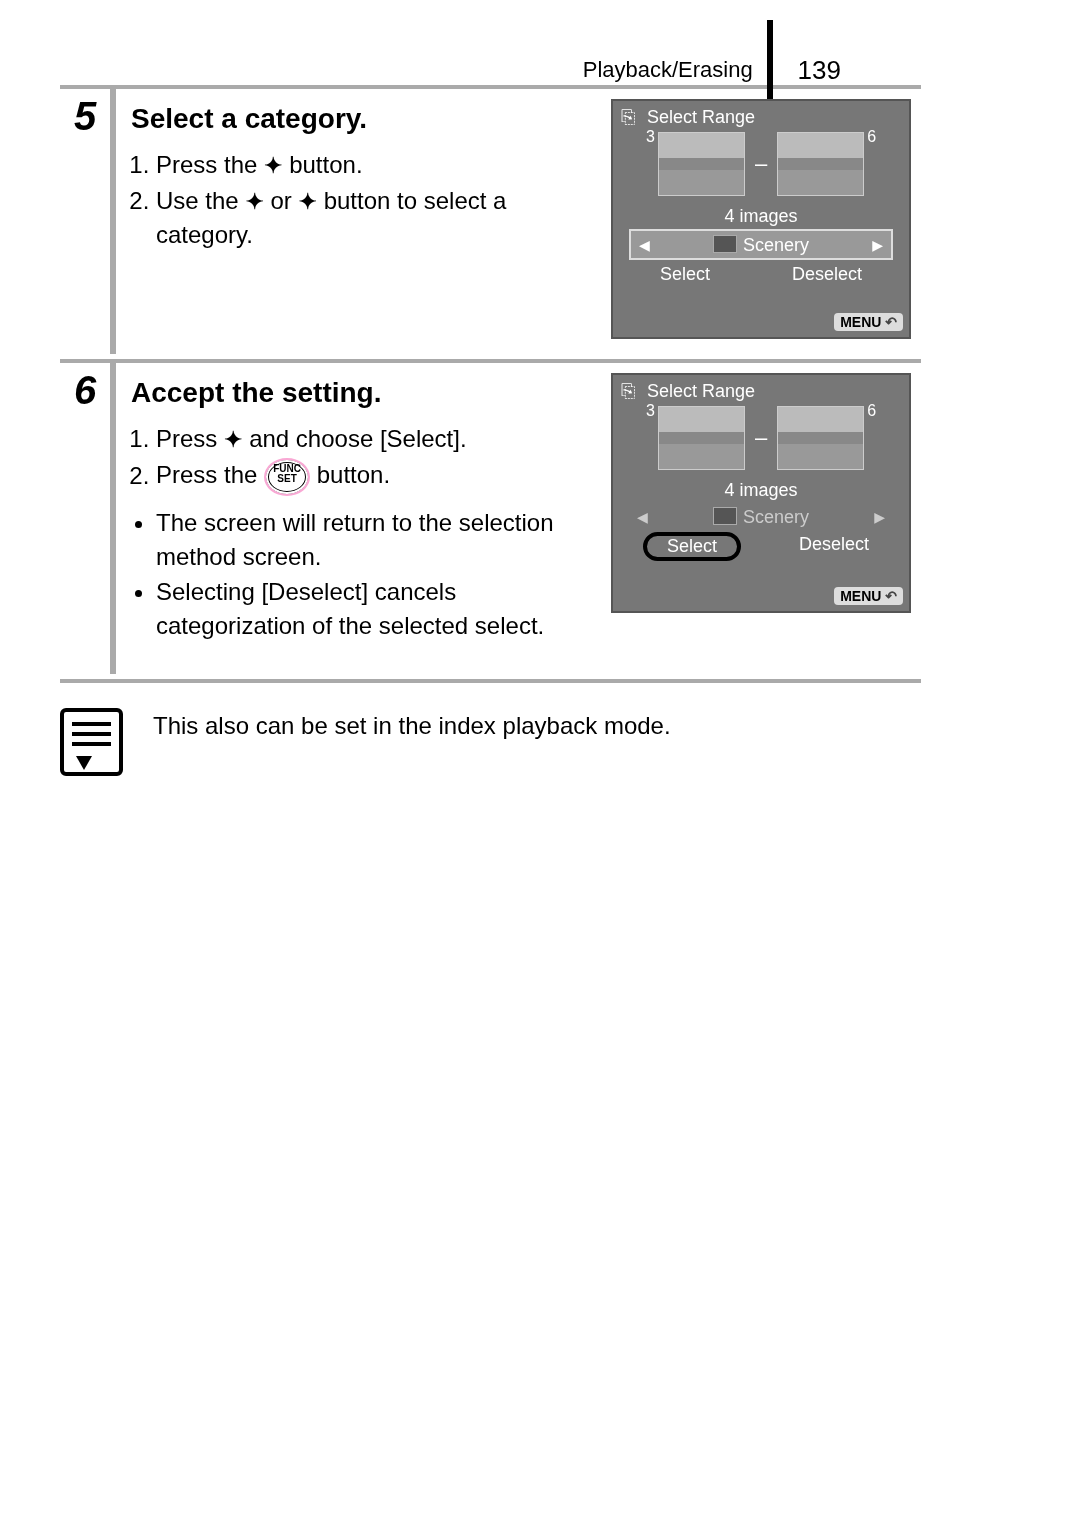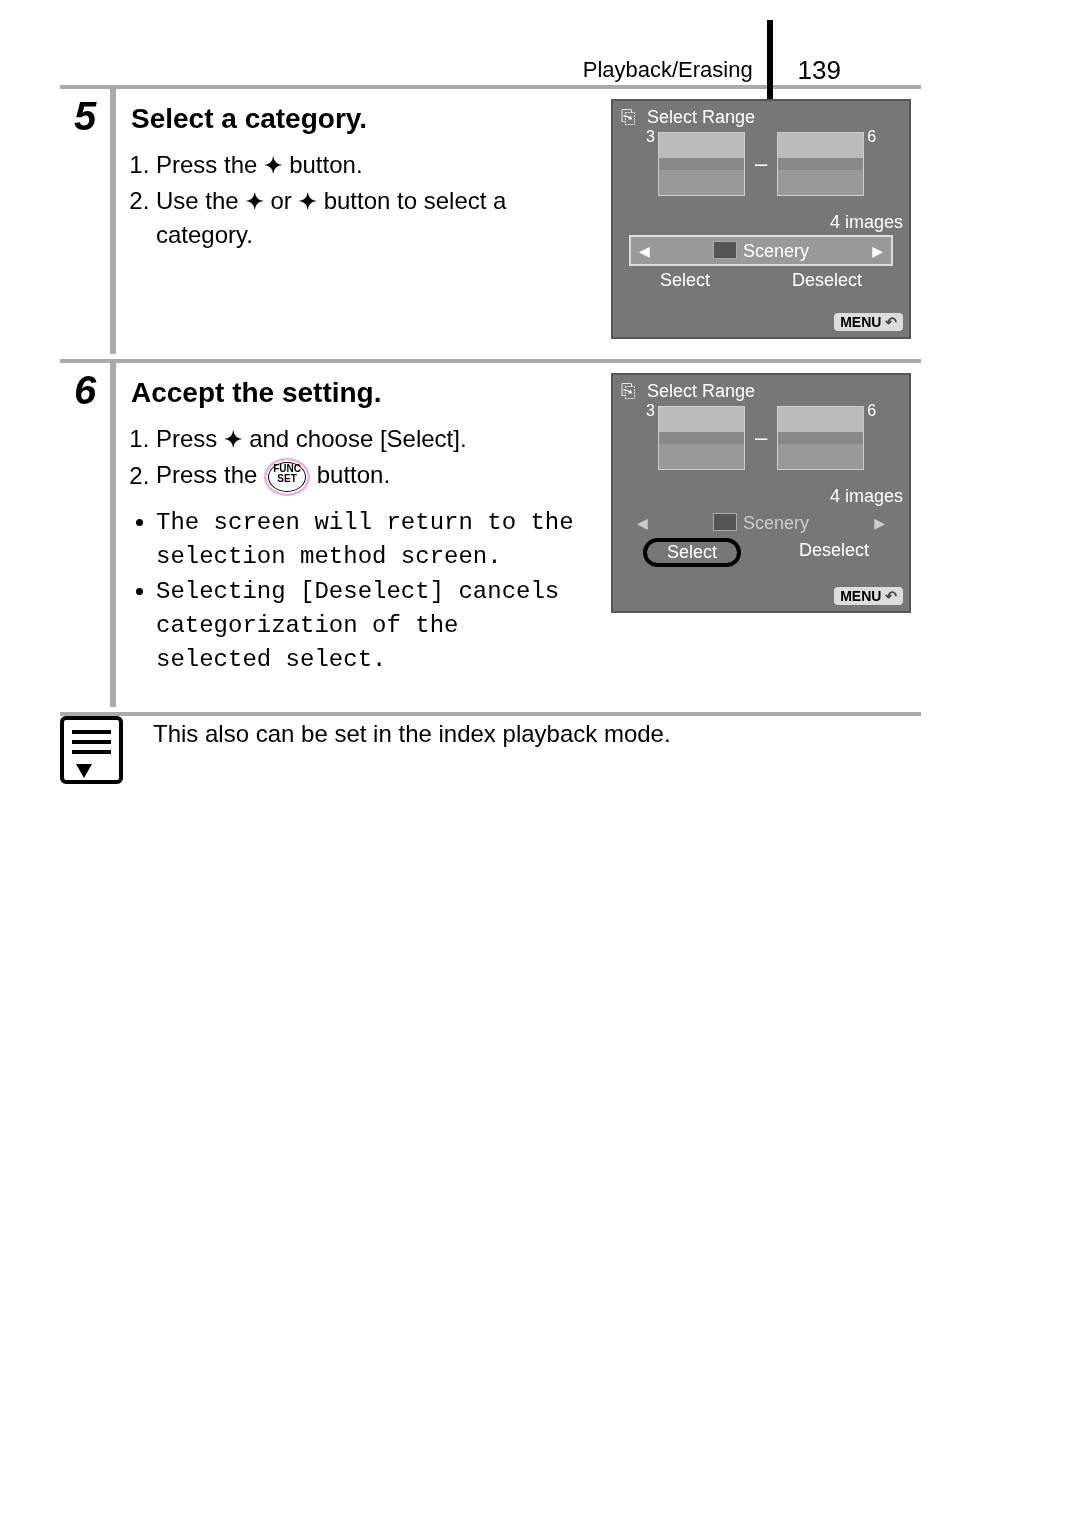--- a/index.html
+++ b/index.html
@@ -82,21 +82,20 @@
     margin: 0;
     padding-left: 25px;
   }
   .step-list li {
     margin-bottom: 2px;
   }
   .bullet-list {
     list-style: disc;
     margin: 10px 0 16px 0;
     padding-left: 25px;
-    font-family: Liberation Mono, monospace;
   }
   .bullet-list li {
     margin-bottom: 2px;
   }
   .screen {
     width: 300px;
     flex: 0 0 300px;
     background: #777;
     border: 2px solid #555;
     color: #fff;
@@ -139,23 +138,23 @@
     font-size: 16px;
     color: #fff;
   }
   .thumb-num.left { left: -12px; }
   .thumb-num.right { right: -12px; }
   .thumb-dash {
     color: #fff;
     font-size: 22px;
   }
   .img-count {
-    text-align: right;
-    font-size: 18px;
-    margin-top: 16px;
+    text-align: center;
+    font-size: 18px;
+    margin-top: 10px;
   }
   .category-bar {
     background: #999;
     border: 2px solid #ddd;
     display: flex;
     align-items: center;
     justify-content: space-between;
     padding: 2px 8px;
     margin: 2px 10px;
     font-size: 18px;
@@ -201,20 +200,21 @@
     padding: 1px 6px;
     border-radius: 4px;
   }
   .menu-badge::after {
     content: " ↶";
     color: #444;
     font-size: 14px;
   }
   .note-row {
     border-top: 4px solid #aaa;
+    padding-top: 25px;
     display: flex;
     gap: 30px;
     align-items: flex-start;
     margin-top: 5px;
   }
   .note-icon {
     width: 55px;
     height: 60px;
     border: 4px solid #000;
     border-radius: 6px;

